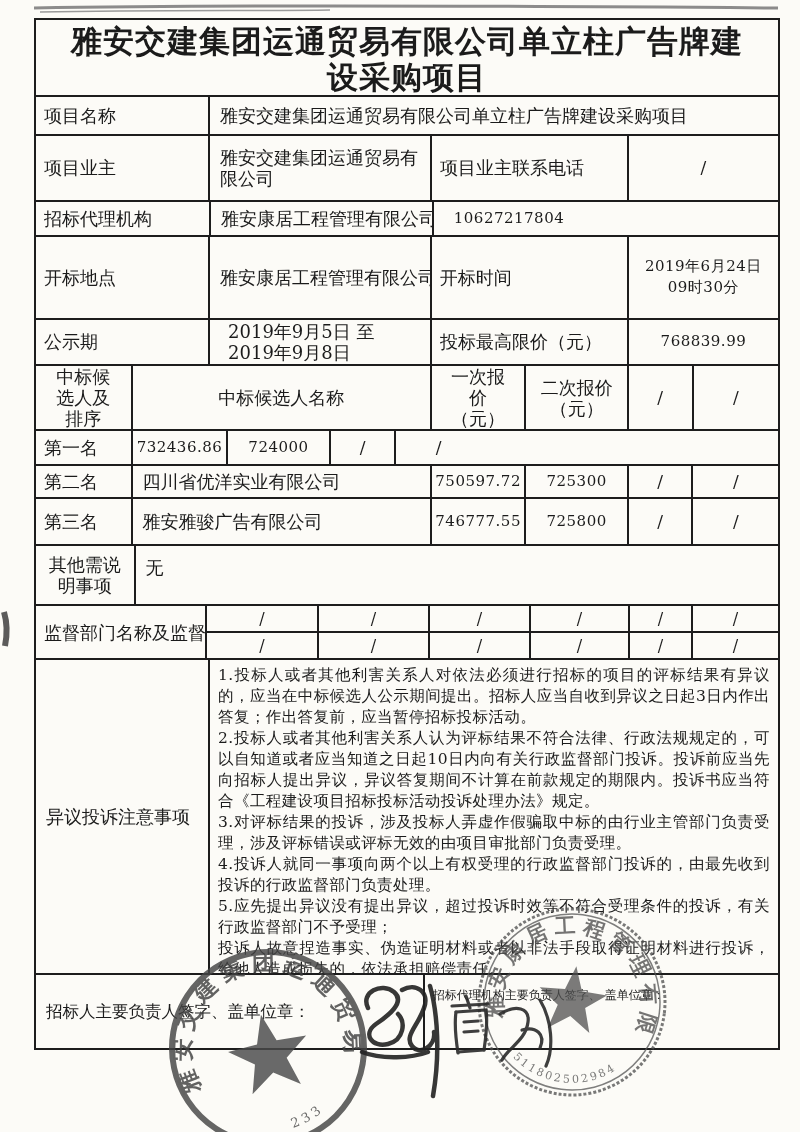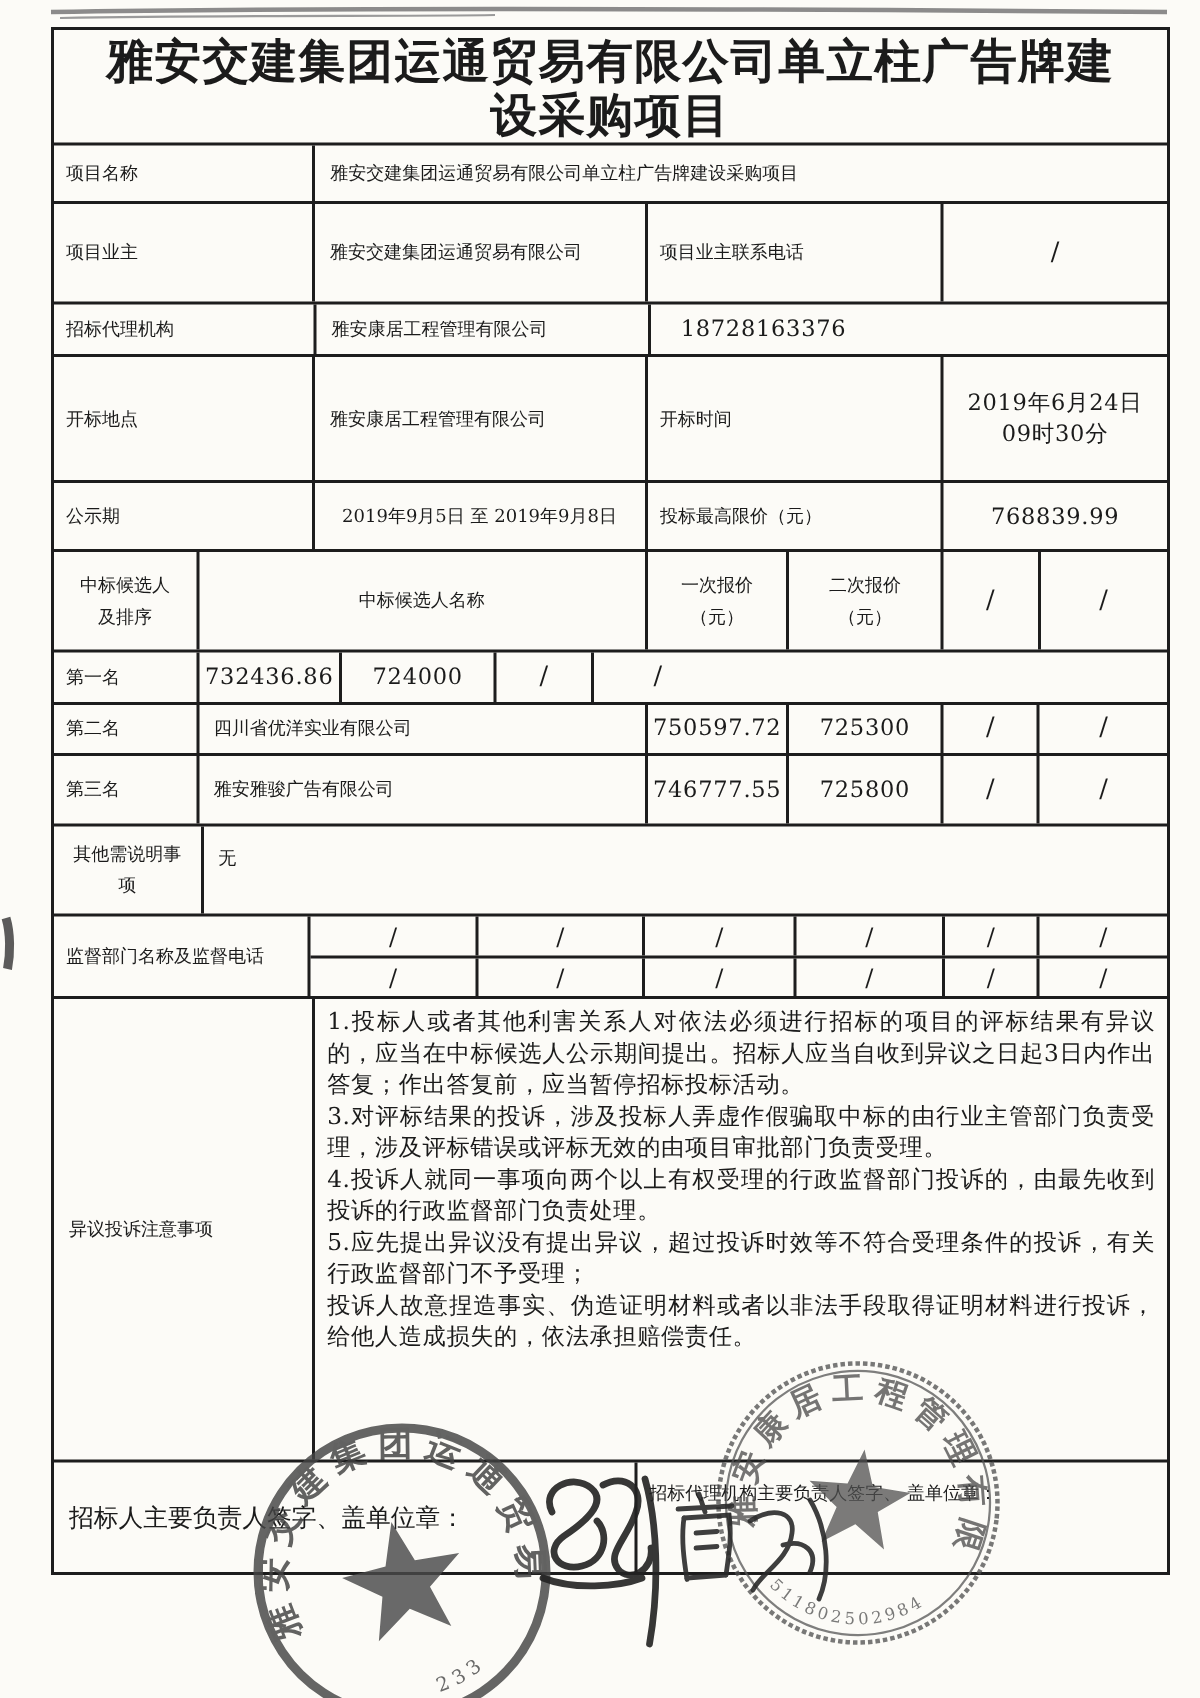--- a/index.html
+++ b/index.html
@@ -15,21 +15,21 @@
   }
   .title-block {
     height: 77px; border-bottom: 2px solid #1d1d1d;
     font-size: 31px; font-weight: bold; text-align: center;
     line-height: 36px; padding: 3px 20px 0 20px; letter-spacing: 1px;
   }
   .row { display: flex; border-bottom: 2px solid #1d1d1d; }
   .row:last-child { border-bottom: none; }
   .cell {
     border-right: 2px solid #1d1d1d; display: flex; align-items: center;
-    font-size: 12px; line-height: 21px; overflow: hidden;
+    font-size: 18px; line-height: 21px; overflow: hidden;
   }
   .cell:last-child { border-right: none; }
   .cell.lab { padding-left: 8px; }
   .cell.ctr { justify-content: center; text-align: center; }
   .cell.val { padding-left: 10px; }
   .num { font-size: 15px; letter-spacing: 0.5px; }
   .slash { font-size: 17px; }
   .sup-grid { display: flex; flex-direction: column; flex: 1; }
   .sup-row { display: flex; flex: 1; border-bottom: 2px solid #1d1d1d; }
   .sup-row:last-child { border-bottom: none; }
@@ -66,21 +66,21 @@
     <div class="row" style="height:68px">
       <div class="cell lab" style="width:175px">项目业主</div>
       <div class="cell val" style="width:223px">雅安交建集团运通贸易有限公司</div>
       <div class="cell lab" style="width:198px">项目业主联系电话</div>
       <div class="cell ctr slash" style="width:150px">/</div>
     </div>
 
     <div class="row" style="height:36px">
       <div class="cell lab" style="width:175px">招标代理机构</div>
       <div class="cell val nowrap" style="width:223px">雅安康居工程管理有限公司</div>
-      <div class="cell ctr num" style="width:150px">18728163376</div>
+      <div class="cell ctr num" style="width:150px">10627217804</div>
     </div>
 
     <div class="row" style="height:86px">
       <div class="cell lab" style="width:175px">开标地点</div>
       <div class="cell val nowrap" style="width:223px">雅安康居工程管理有限公司</div>
       <div class="cell lab" style="width:198px">开标时间</div>
       <div class="cell ctr num" style="width:150px;padding:0 14px">2019年6月24日 09时30分</div>
     </div>
 
     <div class="row" style="height:47px">
@@ -147,20 +147,21 @@
           <div class="sup-cell" style="width:63px">/</div>
           <div class="sup-cell" style="width:85px">/</div>
         </div>
       </div>
     </div>
 
     <div class="row" style="height:315px">
       <div class="cell" style="width:175px;padding-left:10px">异议投诉注意事项</div>
       <div class="cell notice-text" style="width:571px">
         <p>1.投标人或者其他利害关系人对依法必须进行招标的项目的评标结果有异议的，应当在中标候选人公示期间提出。招标人应当自收到异议之日起3日内作出答复；作出答复前，应当暂停招标投标活动。</p>
+        <p>2.投标人或者其他利害关系人认为评标结果不符合法律、行政法规规定的，可以自知道或者应当知道之日起10日内向有关行政监督部门投诉。投诉前应当先向招标人提出异议，异议答复期间不计算在前款规定的期限内。投诉书应当符合《工程建设项目招标投标活动投诉处理办法》规定。</p>
         <p>3.对评标结果的投诉，涉及投标人弄虚作假骗取中标的由行业主管部门负责受理，涉及评标错误或评标无效的由项目审批部门负责受理。</p>
         <p>4.投诉人就同一事项向两个以上有权受理的行政监督部门投诉的，由最先收到投诉的行政监督部门负责处理。</p>
         <p>5.应先提出异议没有提出异议，超过投诉时效等不符合受理条件的投诉，有关行政监督部门不予受理；</p>
         <p>投诉人故意捏造事实、伪造证明材料或者以非法手段取得证明材料进行投诉，给他人造成损失的，依法承担赔偿责任。</p>
       </div>
     </div>
 
     <div class="row" style="height:75px">
       <div class="cell footer-left" style="width:391px">招标人主要负责人签字、盖单位章：</div>
       <div class="cell footer-right" style="width:355px">招标代理机构主要负责人签字、 盖单位章：</div>

